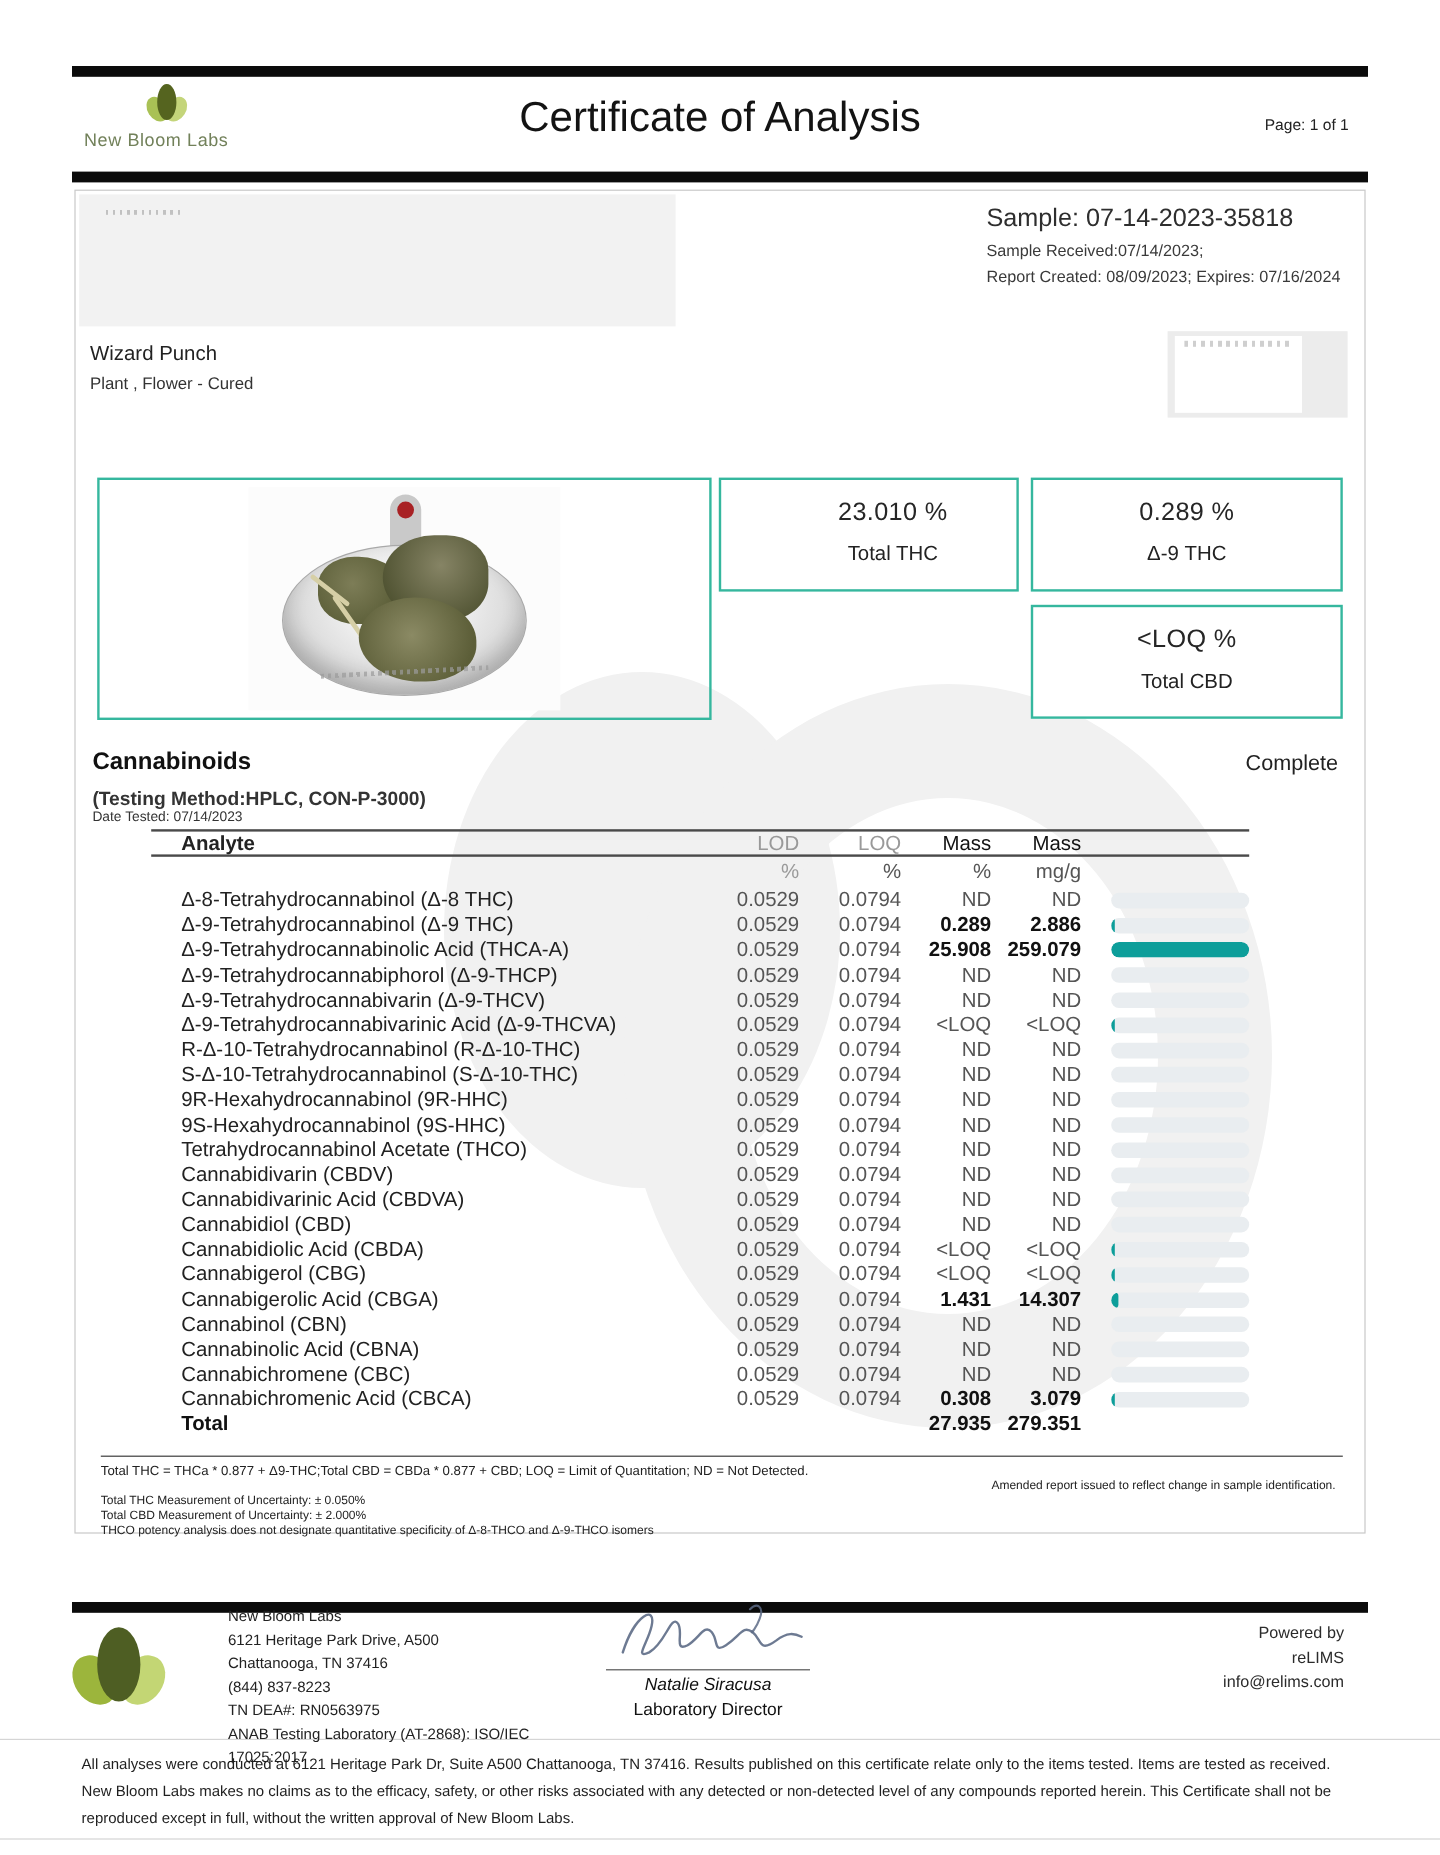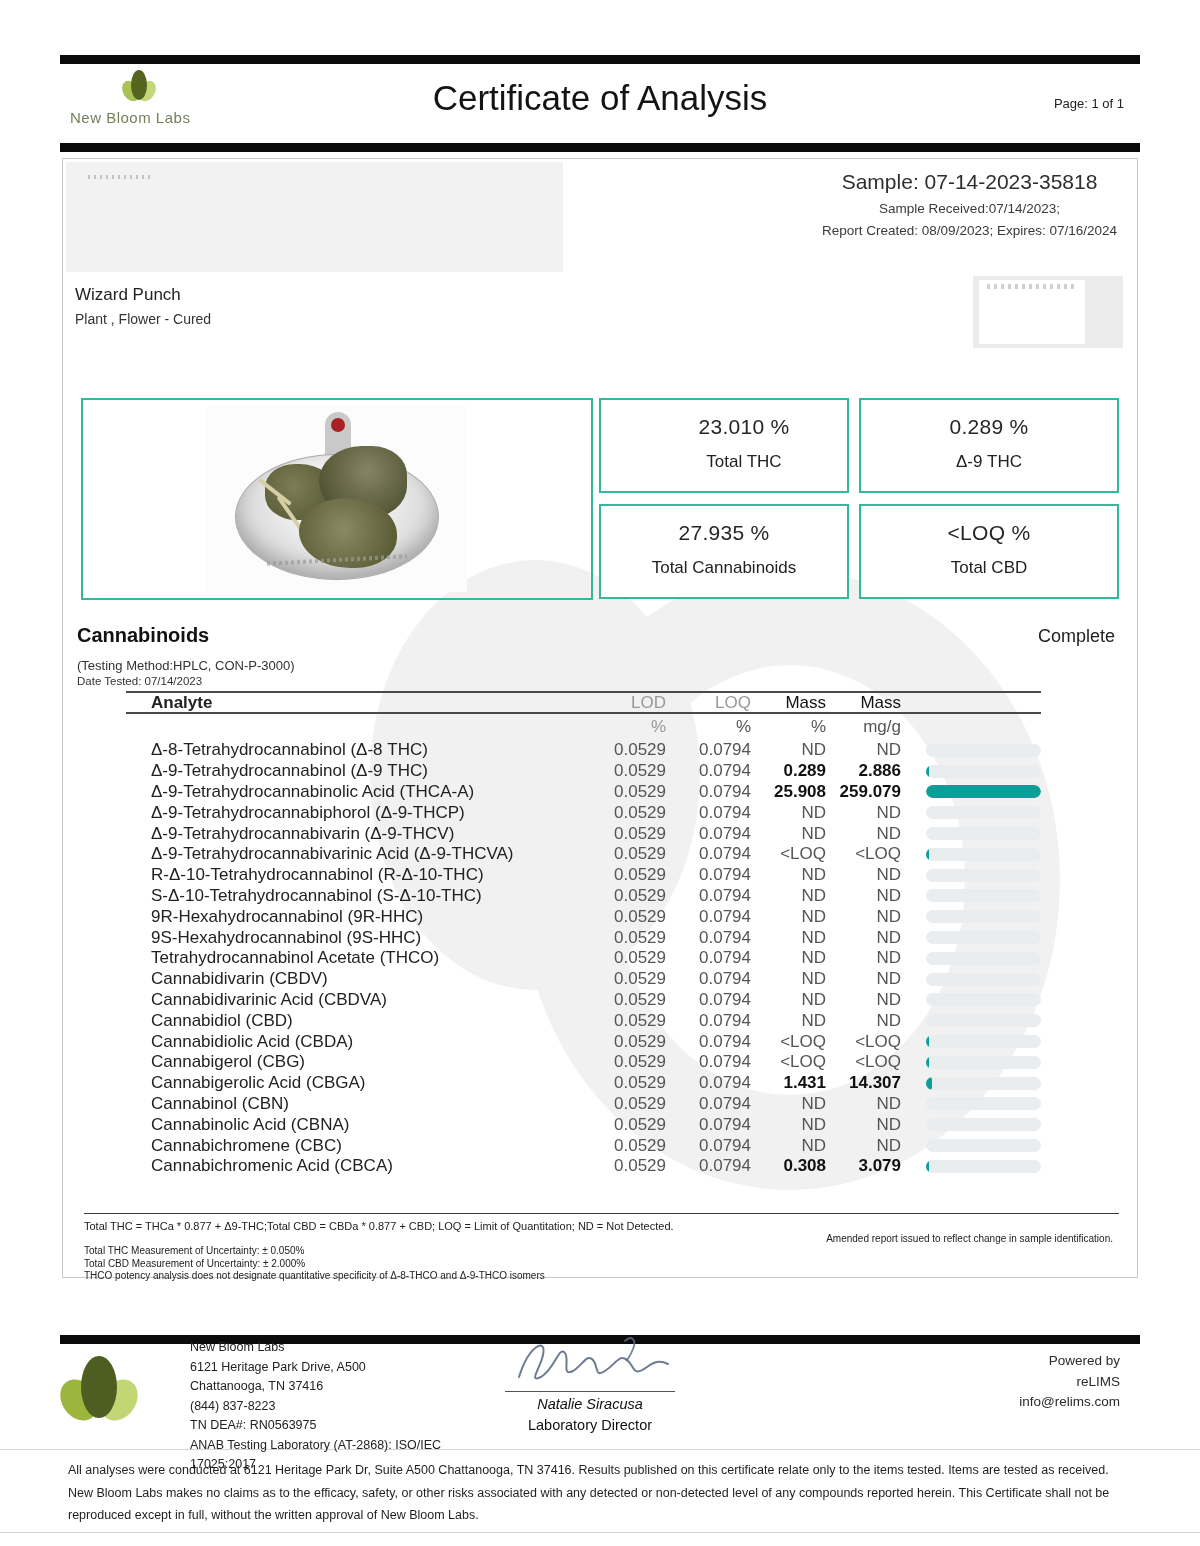--- a/index.html
+++ b/index.html
@@ -28,21 +28,21 @@
   .wm { position:absolute; left:330px; top:540px; width:740px; height:700px; z-index:0; }
   .wm .wm-blob { position:absolute; left:40px; top:20px; width:330px; height:430px; background:#f1f1f1; border-radius:50%; }
   .wm .wm-ring { position:absolute; left:190px; top:30px; width:540px; height:620px; border:95px solid #f1f1f1; border-radius:50%; }
 
   .faint-rect { position:absolute; left:3px; top:3px; width:497px; height:110px; background:#f2f2f2; }
   .faint-rect .marks { position:absolute; left:22px; top:13px; width:64px; height:4px; background:repeating-linear-gradient(90deg,#9a9a9a 0 2px,transparent 2px 6px); opacity:.55; }
   .faint-code { position:absolute; right:14px; top:117px; width:150px; height:72px; background:#ececec; }
   .faint-code .inner { position:absolute; left:6px; top:4px; width:106px; height:64px; background:#fff; }
   .faint-code .lines { position:absolute; left:14px; top:8px; width:88px; height:5px; background:repeating-linear-gradient(90deg,#cfcfcf 0 3px,transparent 3px 7px); }
 
-  .sample-block { position:absolute; right:20px; top:11px; text-align:center; z-index:2; }
+  .sample-block { position:absolute; right:20px; top:11px; text-align:left; z-index:2; }
   .sample-id { font-size:21px; color:#2e2e2e; }
   .sample-line { font-size:13.5px; color:#3a3a3a; margin-top:7px; }
 
   .prod-block { position:absolute; left:12px; top:126px; z-index:2; }
   .prod-name { font-size:17px; color:#222; }
   .prod-type { font-size:14px; color:#333; margin-top:6px; }
 
   
   .photo-box { position:absolute; left:18px; top:239px; width:512px; height:202px; border:2px solid #35b79e; background:transparent; z-index:2; }
   .photo { position:absolute; left:124px; top:6px; width:260px; height:186px; background:#fcfcfc; }
@@ -63,21 +63,21 @@
   
   .sum-box { position:absolute; width:250px; height:95px; border:2px solid #35b79e; background:#fff; text-align:center; z-index:2; }
   #sum1 { left:536px; top:239px;padding-left:40px; } #sum2 { left:796px; top:239px; width:260px; }
   #sum3 { left:536px; top:345px; } #sum4 { left:796px; top:345px; width:260px; }
   .sum-val { margin-top:15px; font-size:21px; color:#262626; letter-spacing:.3px; }
   .sum-lbl { margin-top:13px; font-size:17px; color:#222; }
 
   
   .sec-title { position:absolute; left:14px; top:465px; font-size:20px; font-weight:bold; color:#111; z-index:2; }
   .sec-status { position:absolute; right:22px; top:467px; font-size:18px; color:#222; z-index:2; }
-  .sec-method { position:absolute; left:14px; top:499px; font-size:13px; color:#333; z-index:2; }
+  .sec-method { position:absolute; left:14px; top:499px; font-size:16px; color:#333; z-index:2;font-weight:bold; }
   .sec-date { position:absolute; left:14px; top:516px; font-size:11.5px; color:#333; z-index:2; }
 
   .table { position:absolute; left:63px; top:532px; width:915px; font-size:17px; z-index:2; }
   .trow { display:grid; grid-template-columns:440px 100px 85px 75px 75px 1fr; align-items:center; height:20.8px; }
   .thead { height:23px; border-top:2px solid #4a4a4a; border-bottom:2px solid #4a4a4a; }
   .tunits { height:26px; }
   .c { text-align:right; color:#555; }
   .c.analyte { text-align:left; padding-left:25px; color:#222; }
   .thead .c { color:#999; }
   .thead .analyte { color:#222; font-weight:bold; }
@@ -176,24 +176,20 @@
     </div>
 
     <div class="sum-box" id="sum1">
       <div class="sum-val">23.010 %</div>
       <div class="sum-lbl">Total THC</div>
     </div>
     <div class="sum-box" id="sum2">
       <div class="sum-val">0.289 %</div>
       <div class="sum-lbl">Δ-9 THC</div>
     </div>
-    <div class="sum-box" id="sum3">
-      <div class="sum-val">27.935 %</div>
-      <div class="sum-lbl">Total Cannabinoids</div>
-    </div>
     <div class="sum-box" id="sum4">
       <div class="sum-val">&lt;LOQ %</div>
       <div class="sum-lbl">Total CBD</div>
     </div>
 
     <div class="sec-title">Cannabinoids</div>
     <div class="sec-status">Complete</div>
     <div class="sec-method">(Testing Method:HPLC, CON-P-3000)</div>
     <div class="sec-date">Date Tested: 07/14/2023</div>
 
@@ -461,20 +457,28 @@
     <div class="c">0.0794</div>
     <div class="c num">0.308</div>
     <div class="c num">3.079</div>
     <div class="c barc">
       <div class="bar-track">
         <div class="bar-fill" style="width: 3%;"></div>
       </div>
     </div>
   </div>
         </div>
+      <div class="trow total-row">
+        <div class="c analyte">Total</div>
+        <div class="c"></div>
+        <div class="c"></div>
+        <div class="c">27.935</div>
+        <div class="c">279.351</div>
+        <div class="c"></div>
+      </div>
     </div>
 
     <div class="table-endline"></div>
     <div class="footnote-formula">Total THC = THCa * 0.877 + Δ9-THC;Total CBD = CBDa * 0.877 + CBD; LOQ = Limit of Quantitation; ND = Not Detected.</div>
     <div class="footnote-lines">
       <div>Total THC Measurement of Uncertainty: ± 0.050%</div>
       <div>Total CBD Measurement of Uncertainty: ± 2.000%</div>
       <div>THCO potency analysis does not designate quantitative specificity of Δ-8-THCO and Δ-9-THCO isomers</div>
     </div>
     <div class="footnote-amended">Amended report issued to reflect change in sample identification.</div>

